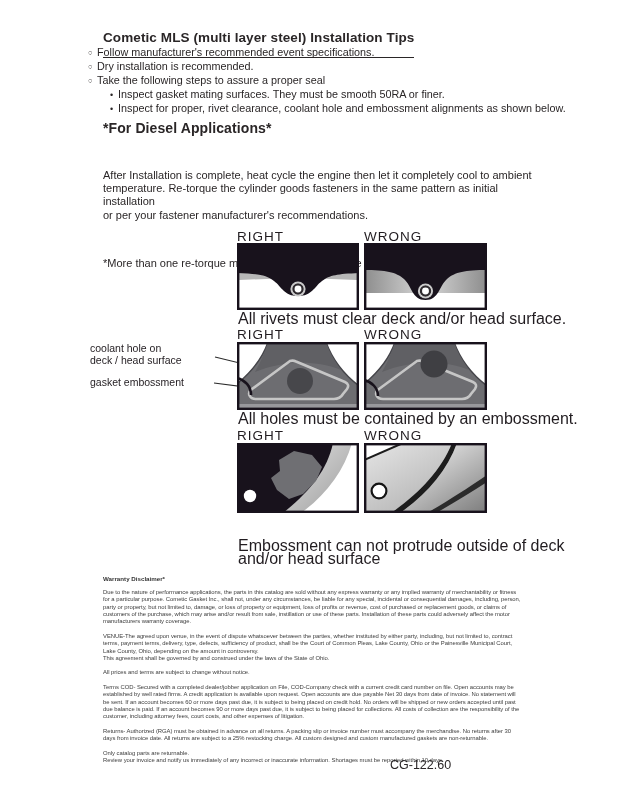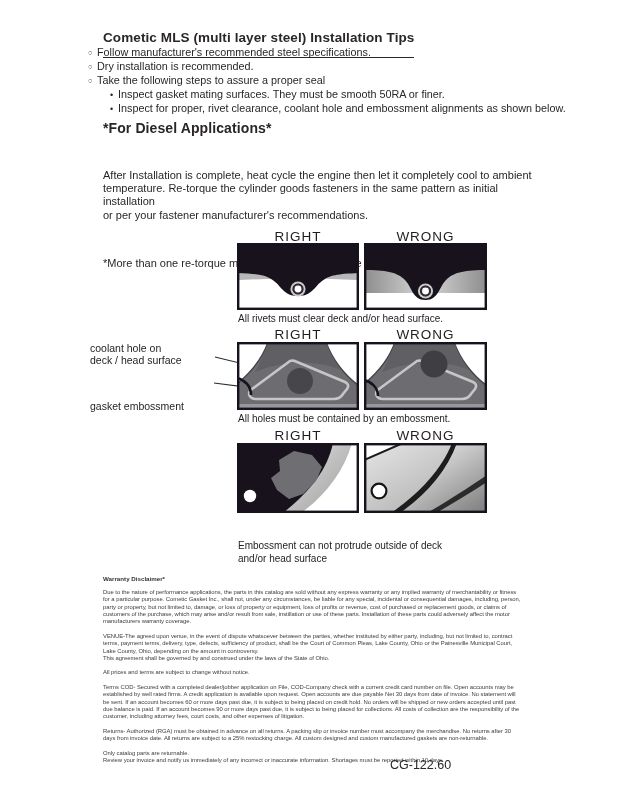--- a/index.html
+++ b/index.html
@@ -15,41 +15,41 @@
     border-bottom:1.6px solid #2a2627;padding-bottom:12px;letter-spacing:.1px;
   }
   .intro{left:88px;top:46px;font-size:10.8px;line-height:13px;}
   .b-row{display:flex;align-items:baseline;}
   .b-glyph{font-size:7.5px;width:9px;flex:0 0 9px;transform:translateY(-1px);}
   .sb-row{display:flex;align-items:baseline;margin-left:22px;}
   .sb-glyph{font-size:9px;width:8px;flex:0 0 8px;}
   .diesel-head{left:103px;top:120px;font-size:14px;font-weight:bold;letter-spacing:.1px;}
   .body-par{left:103px;font-size:11px;line-height:13.2px;white-space:pre-line;width:440px;}
   
-  .rw-label{top:0;font-size:13.5px;letter-spacing:1px;text-align:center;color:#211c20;}
-  .diag-caption{font-size:10px;line-height:12.5px;color:#211c20;white-space:pre-line;}
+  .rw-label{top:0;font-size:13.5px;letter-spacing:1px;text-align:left;color:#211c20;}
+  .diag-caption{font-size:16px;line-height:12.5px;color:#211c20;white-space:pre-line;}
   .ann{font-size:10.5px;line-height:12px;text-align:left;color:#211c20;white-space:pre-line;}
   svg{display:block;}
   
   .warranty{left:103px;top:575px;width:419px;color:#3d3d3d;}
   .warranty h4{margin:0 0 7px 0;font-size:6.2px;font-weight:bold;color:#333;}
   .warranty p{margin:0 0 7.2px 0;font-size:5.9px;line-height:7.35px;letter-spacing:-0.04px;white-space:pre-line;}
   .footer-code{left:390px;top:758px;font-size:12.5px;color:#2a2627;}
 </style>
 </head>
 <body>
 
 <div class="page">
 
   <div class="abs doc-title">Cometic MLS (multi layer steel) Installation Tips</div>
 
   <div class="abs intro">
     <div class="b-row">
       <span class="b-glyph">○</span>
-      <span>Follow manufacturer's recommended steel specifications.</span>
+      <span>Follow manufacturer's recommended event specifications.</span>
     </div>
     <div class="b-row">
       <span class="b-glyph">○</span>
       <span>Dry installation is recommended.</span>
     </div>
     <div class="b-row">
       <span class="b-glyph">○</span>
       <span>Take the following steps to assure a proper seal</span>
     </div>
     <div class="sb-row">
@@ -100,21 +100,21 @@
     <rect x="1.2" y="1.2" width="120.6" height="64.6" fill="none" stroke="#18121c" stroke-width="2.4"></rect>
   </svg>
 
   <div class="abs diag-caption" style="left:238px;top:313px;">All rivets must clear deck and/or head surface.</div>
 
   <div class="abs rw-label" style="left:237px;top:327px;width:122px;">RIGHT</div>
   <div class="abs rw-label" style="left:364px;top:327px;width:123px;">WRONG</div>
 
   <div class="abs ann" style="left:90px;top:342px;width:124px;">coolant hole on
 deck / head surface</div>
-  <div class="abs ann" style="left:90px;top:376px;width:123px;margin-top:24px;">gasket embossment</div>
+  <div class="abs ann" style="left:90px;top:376px;width:123px;">gasket embossment</div>
 
   <svg class="abs" style="left:210px;top:350px;" width="95" height="45" viewBox="0 0 95 45">
     <line x1="5" y1="7" x2="87" y2="27" stroke="#2a2a2a" stroke-width="1.1"></line>
     <line x1="4" y1="33" x2="51" y2="39" stroke="#2a2a2a" stroke-width="1.1"></line>
   </svg>
 
   <svg class="abs" style="left:237px;top:342px;" width="122" height="68" viewBox="0 0 122 68">
     <rect x="0" y="0" width="122" height="68" fill="#ffffff"></rect>
     <path d="M0,42 C18,27 27,12 31,0 H89 C94,14 104,30 122,44 V68 H0 Z" fill="#6d6d71" stroke="#45454a" stroke-width="1.4"></path>
     <path d="M31,0 H89 C92,9 97,19 104,28 C78,17 44,19 18,30 C23,21 28,10 31,0 Z" fill="#606064"></path>

